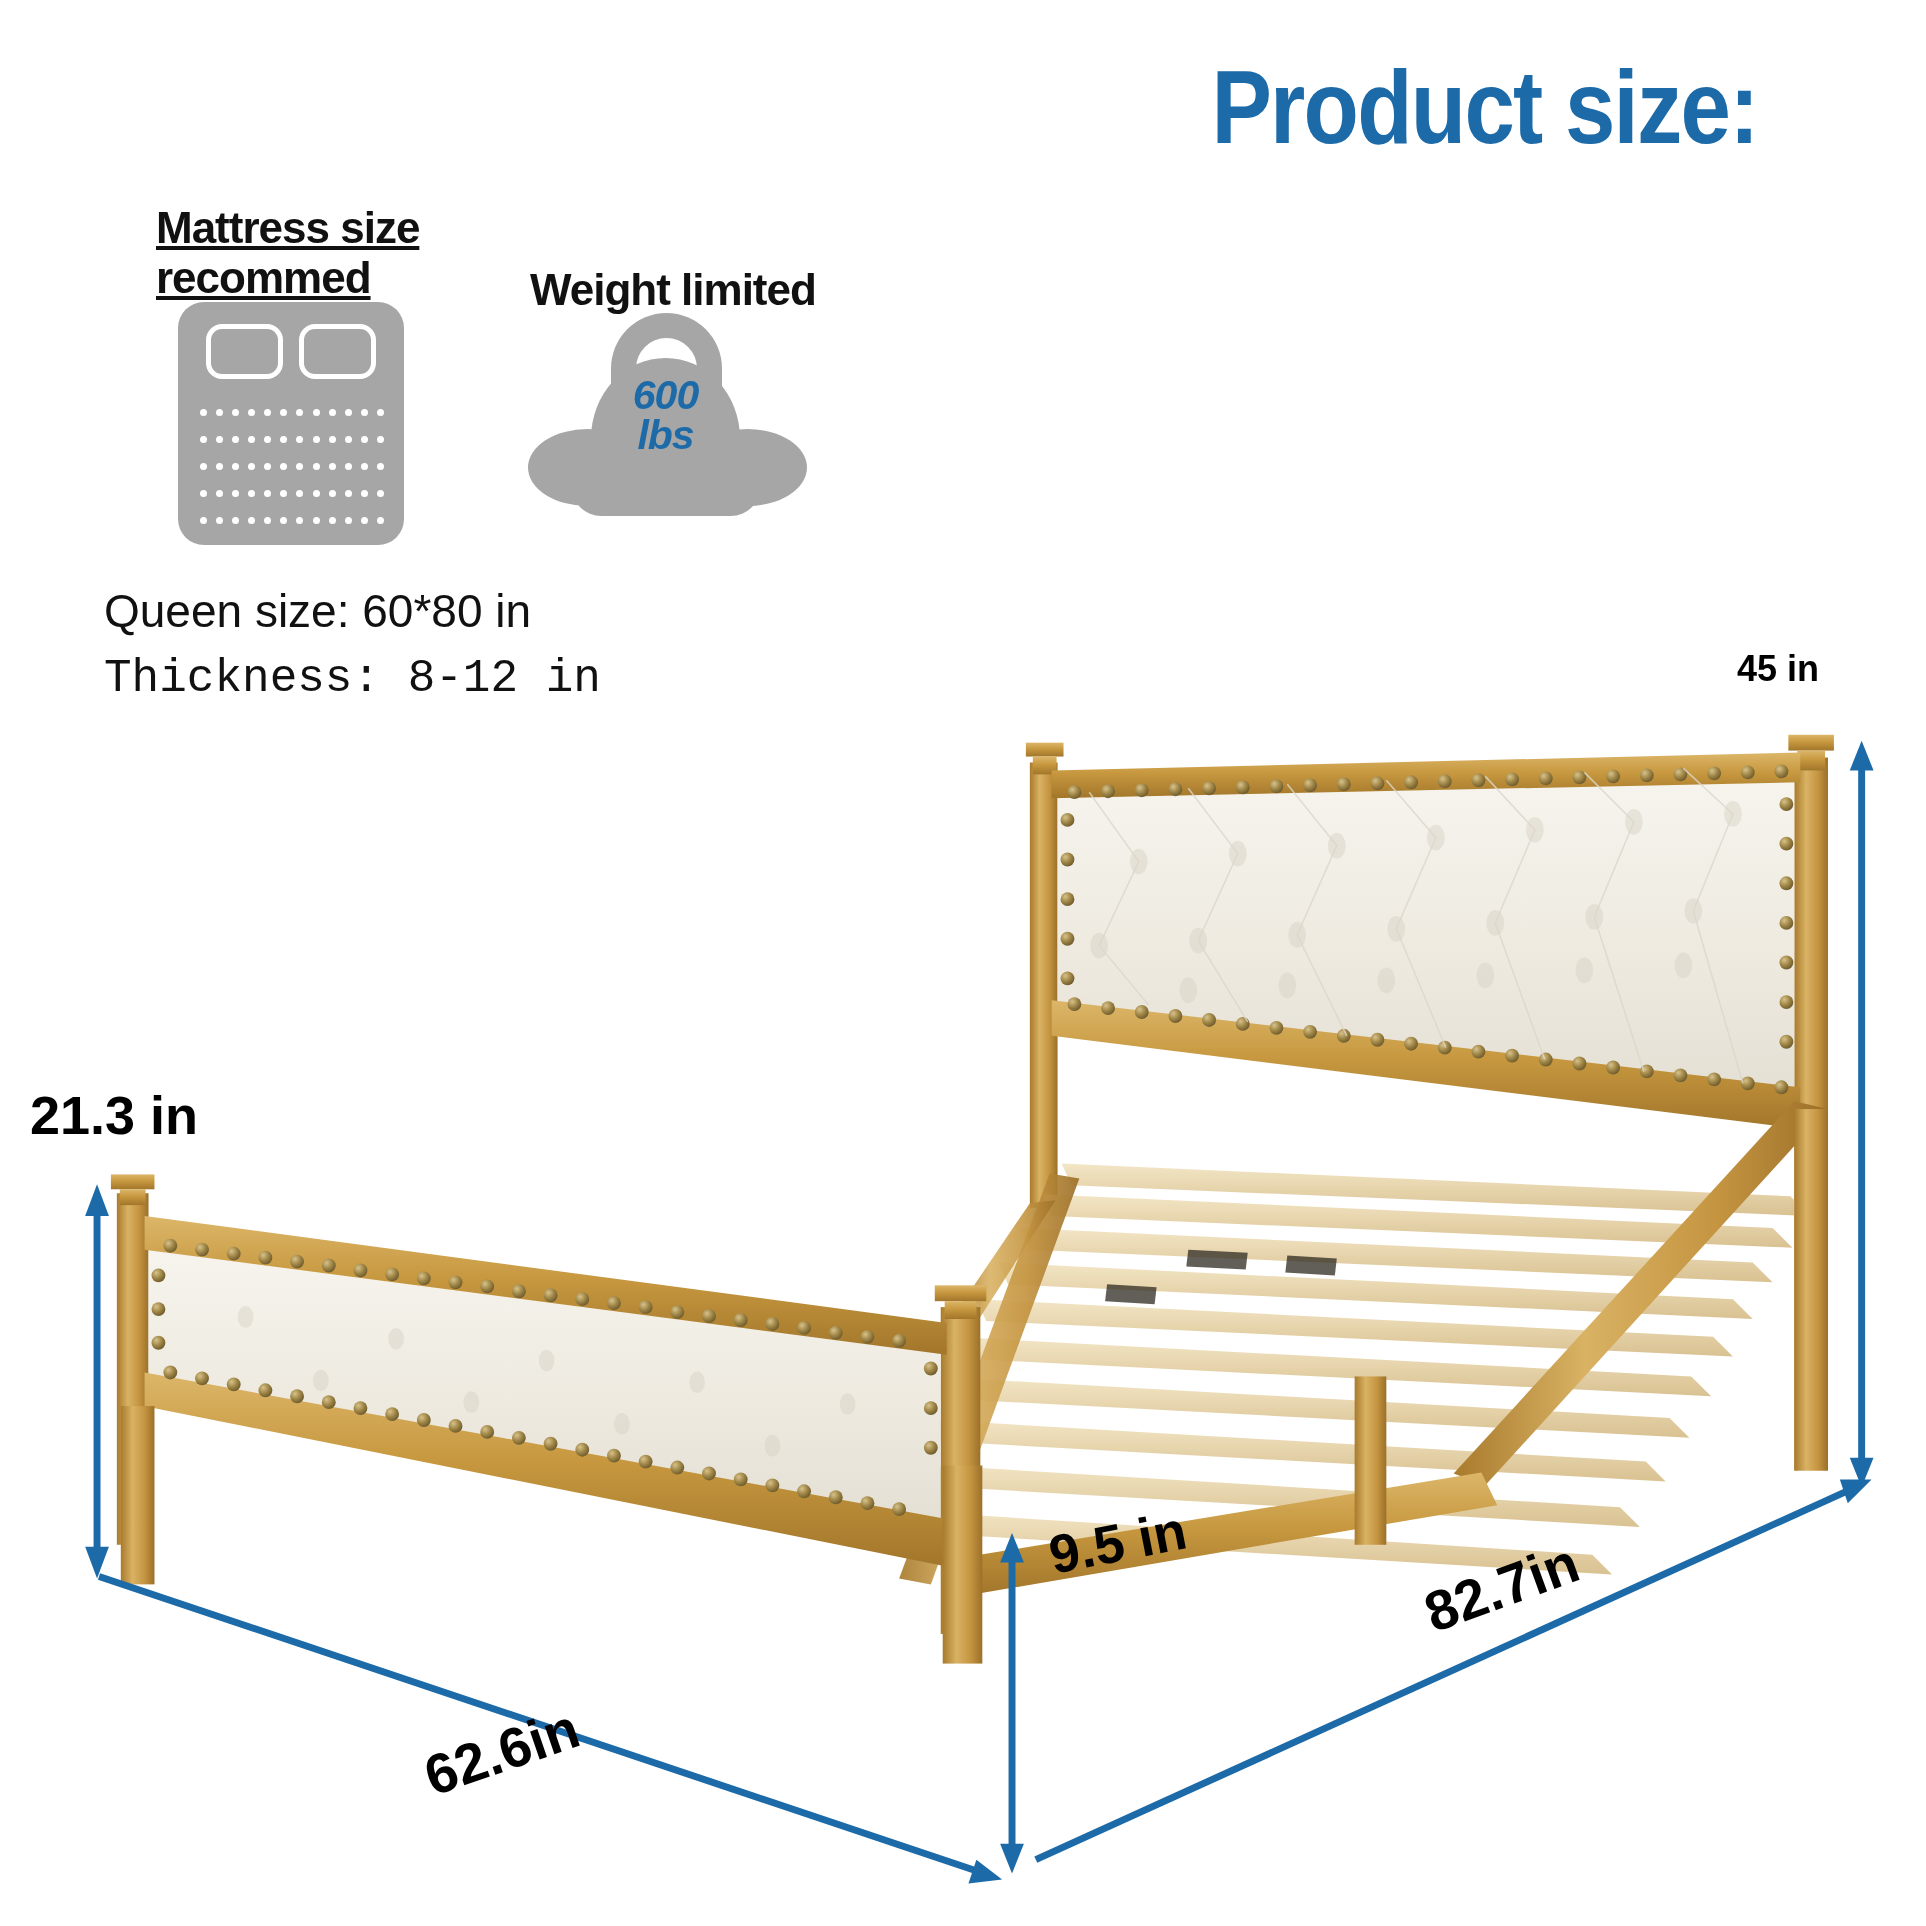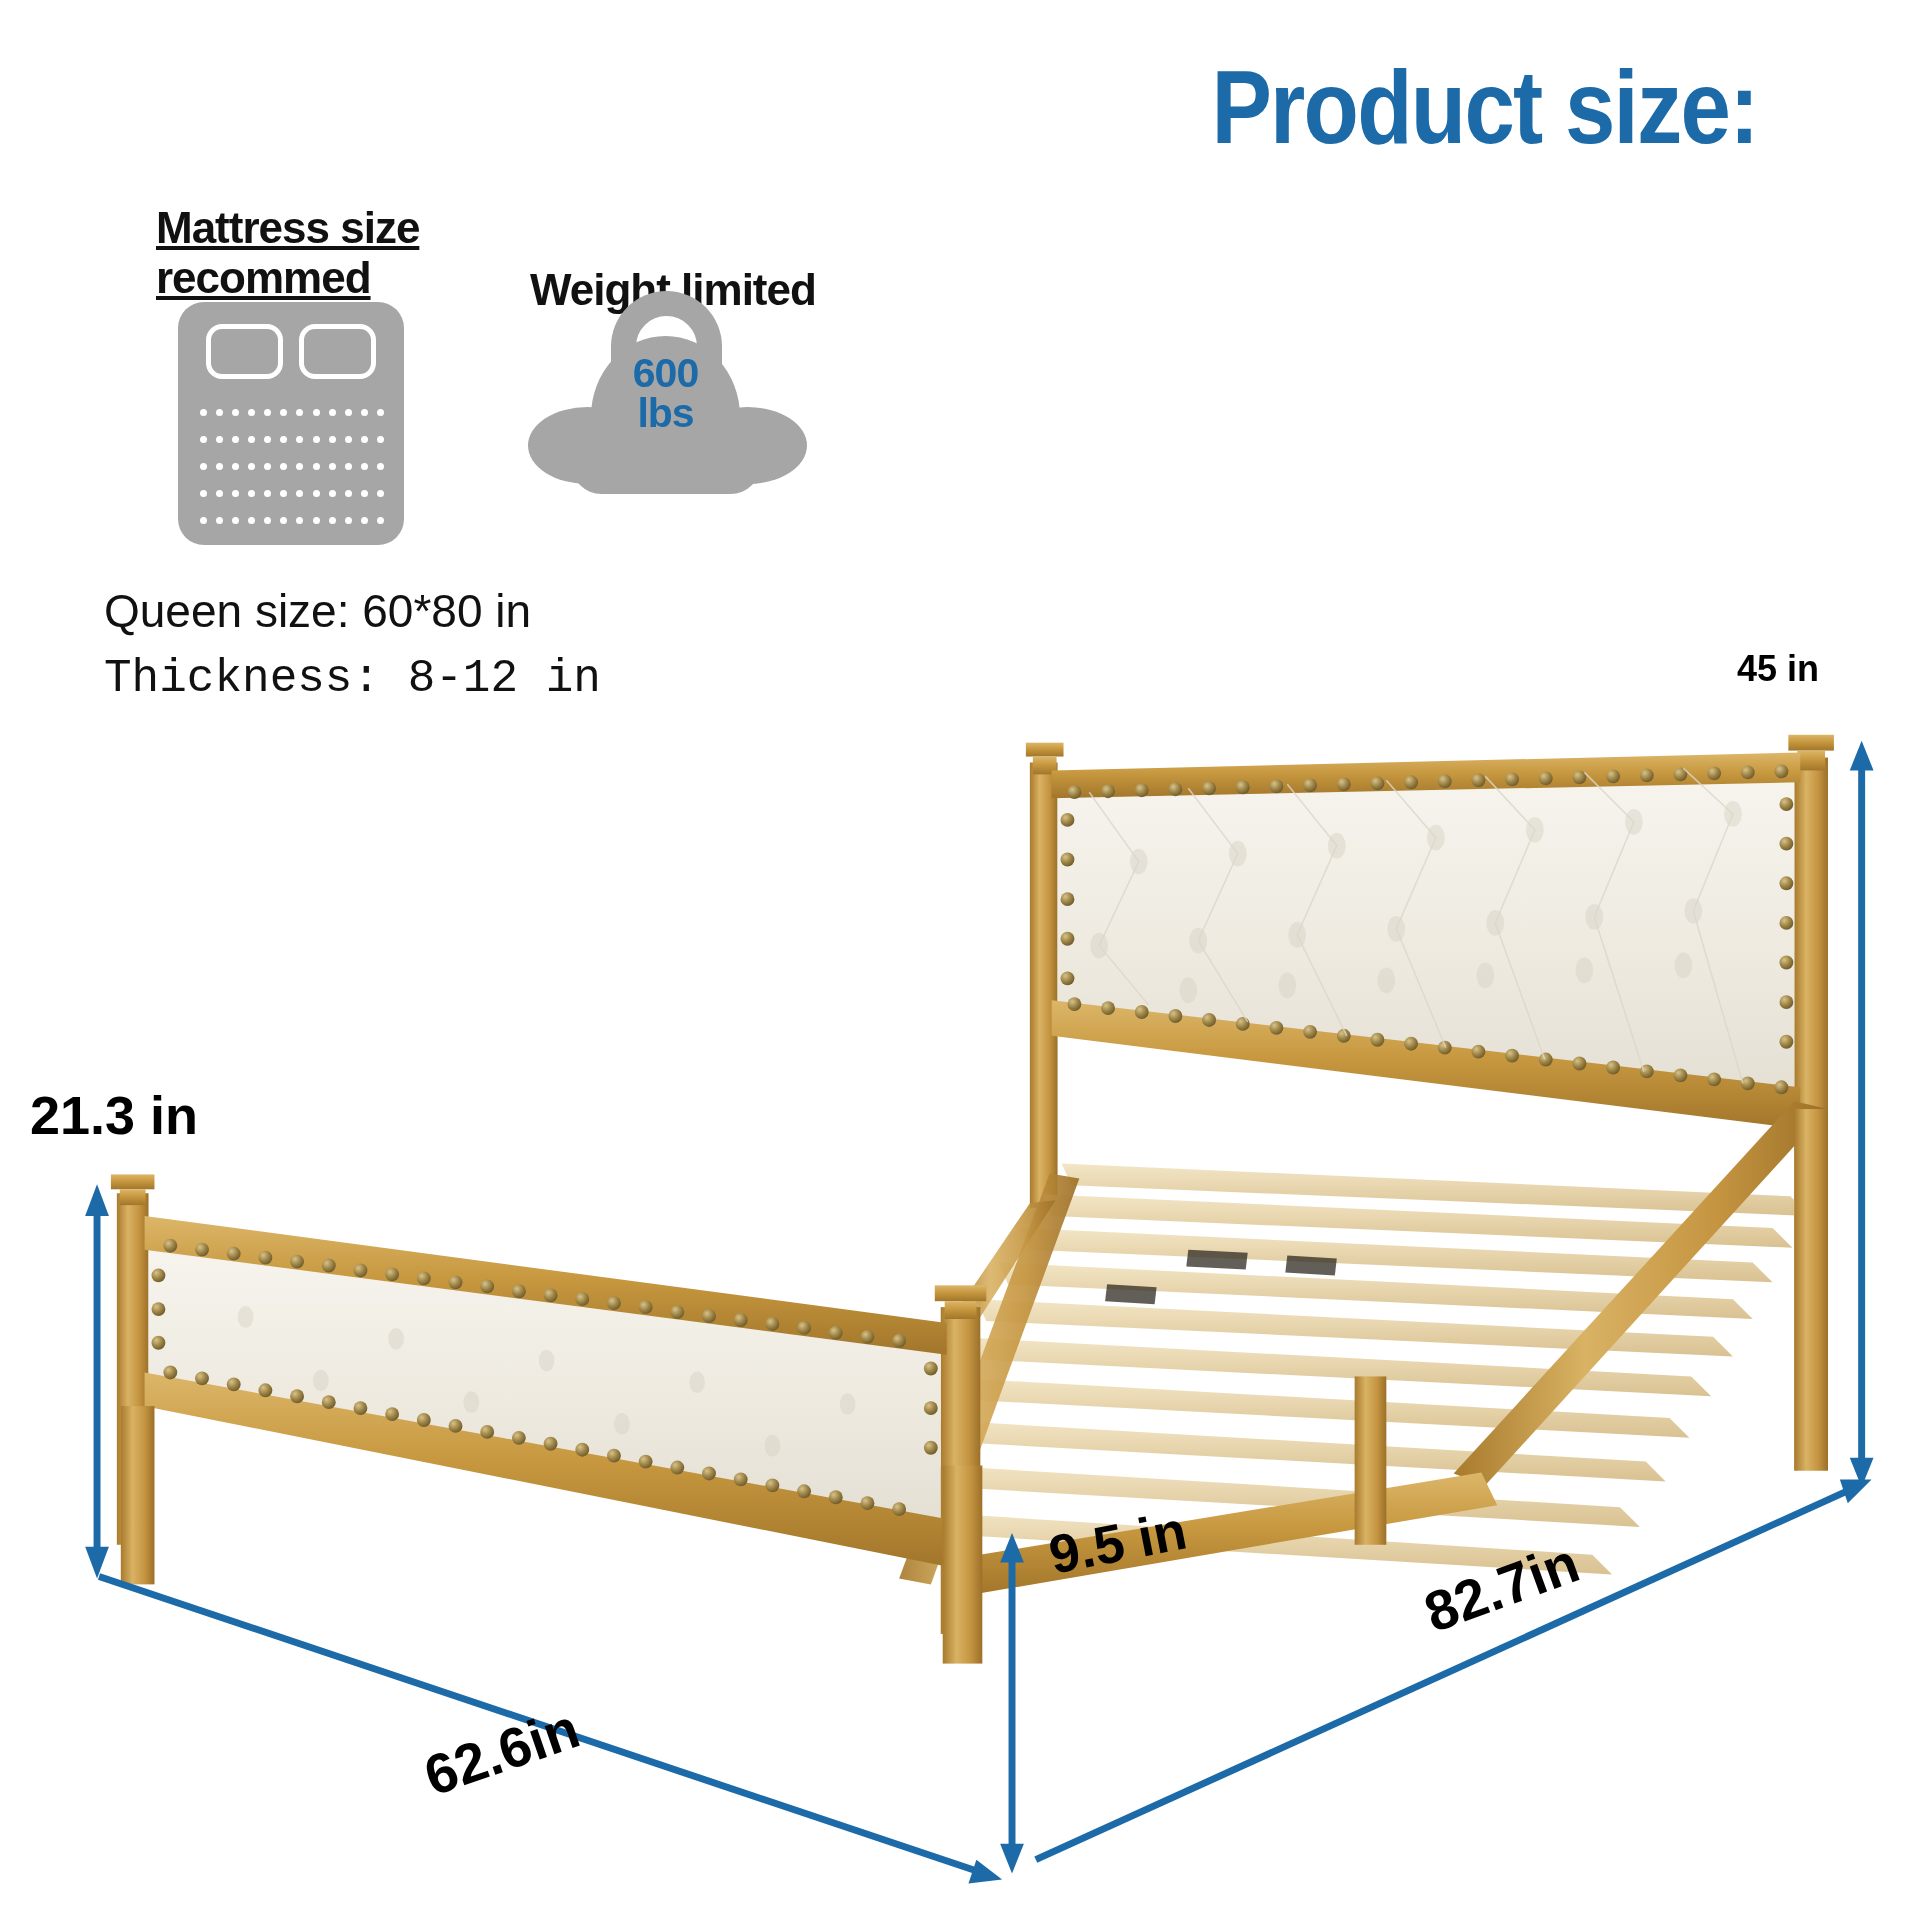--- a/index.html
+++ b/index.html
@@ -34,21 +34,21 @@
   }
   .pillow.p1{ left:28px; }
   .pillow.p2{ left:121px; }
   #dots{
     position:absolute; left:22px; top:107px; right:20px; bottom:16px;
   }
   .dot-row{ display:flex; justify-content:space-between; margin-bottom:20px; }
   .dot{ width:7px; height:7px; border-radius:50%; background:#ffffff; }
 
   
-  #weight-icon{ position:absolute; left:520px; top:283px; width:287px; height:248px; }
+  #weight-icon{ position:absolute; left:520px; top:305px; width:287px; height:248px;font-style:italic; }
   .kb-body{
     position:absolute; left:71px; top:53px; width:149px; height:149px;
     background:#a6a6a6; border-radius:50% 50% 46% 46%/54% 54% 46% 46%;
   }
   .kb-handle{
     position:absolute; left:91px; top:8px; width:111px; height:83px;
     border:25px solid #a6a6a6; border-bottom:none; box-sizing:border-box;
     border-radius:57px 57px 0 0;
   }
   .kb-lobe-l{

